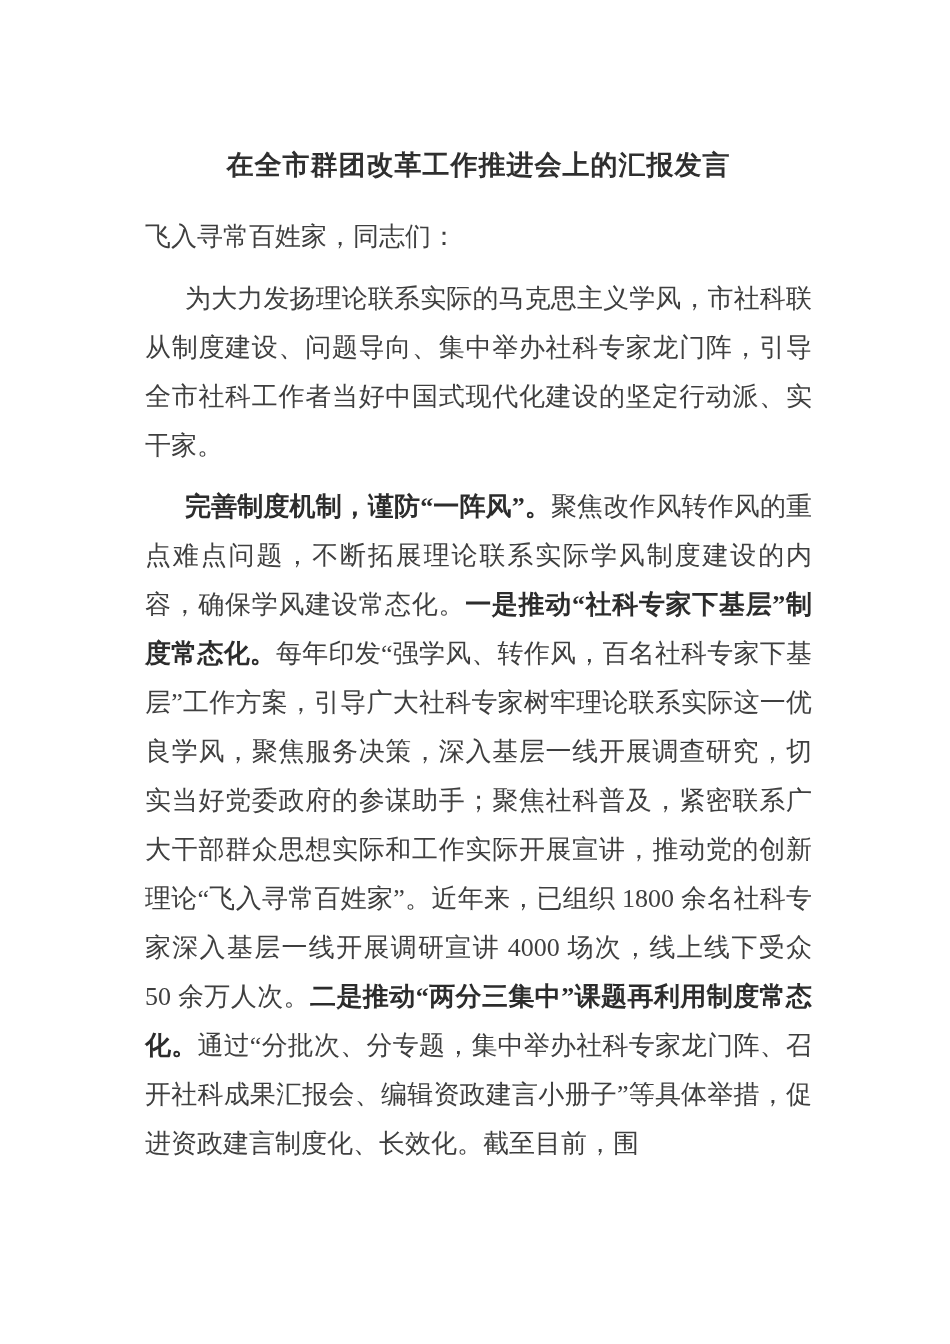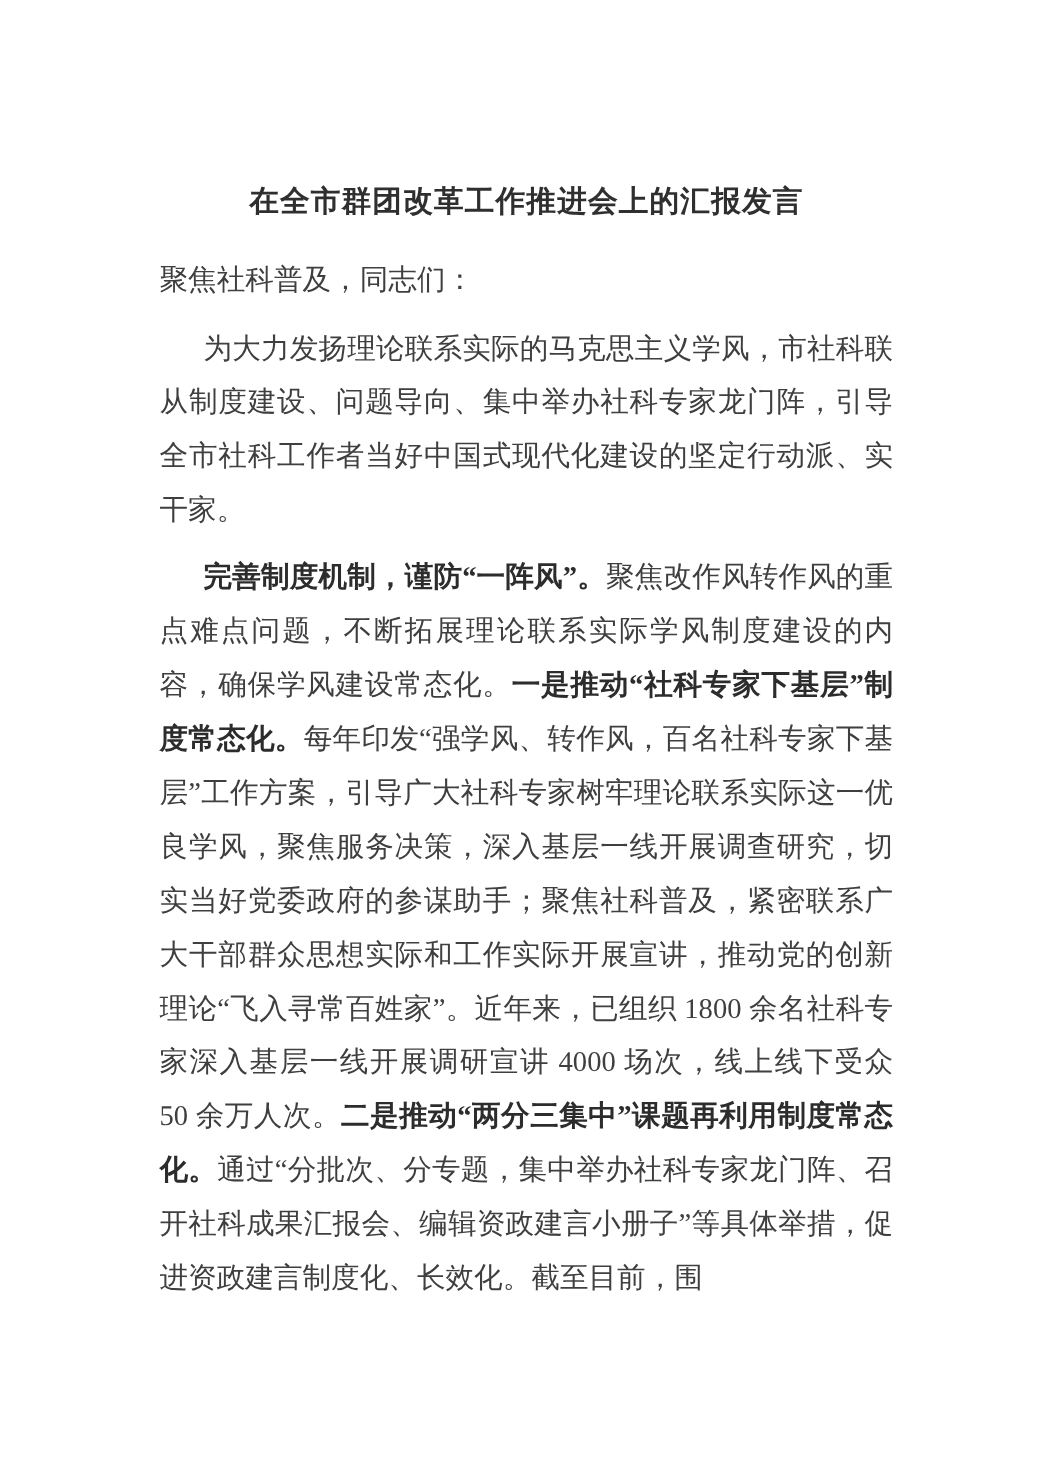--- a/index.html
+++ b/index.html
@@ -11,21 +11,21 @@
     position: relative;
     width: 950px;
     height: 1344px;
     background: #ffffff;
     overflow: hidden;
     font-family: "Liberation Serif", "DejaVu Serif", serif;
   }
   .content {
     position: absolute;
     left: 145px;
-    top: 164px;
+    top: 146px;
     width: 667px;
   }
   .doc-title {
     margin: 0 0 28px 0;
     font-size: 27px;
     line-height: 38px;
     font-weight: 700;
     text-align: center;
     color: #2f2f2f;
     letter-spacing: 1px;
@@ -52,19 +52,19 @@
     color: #2c2c2c;
     margin-top: 44px;
   }
 </style>
 </head>
 <body>
 
 <div class="page">
   <div class="content">
     <h1 class="doc-title">在全市群团改革工作推进会上的汇报发言</h1>
-    <p class="salutation">聚焦社科普及，同志们：</p>
+    <p class="salutation">飞入寻常百姓家，同志们：</p>
     <div id="body-paragraphs">
         <p class="para"><span class="run">为大力发扬理论联系实际的马克思主义学风，市社科联从制度建设、问题导向、集中举办社科专家龙门阵，引导全市社科工作者当好中国式现代化建设的坚定行动派、实干家。</span></p>
         <p class="para"><span class="run bold">完善制度机制，谨防“一阵风”。</span><span class="run">聚焦改作风转作风的重点难点问题，不断拓展理论联系实际学风制度建设的内容，确保学风建设常态化。</span><span class="run bold">一是推动“社科专家下基层”制度常态化。</span><span class="run">每年印发“强学风、转作风，百名社科专家下基层”工作方案，引导广大社科专家树牢理论联系实际这一优良学风，聚焦服务决策，深入基层一线开展调查研究，切实当好党委政府的参谋助手；聚焦社科普及，紧密联系广大干部群众思想实际和工作实际开展宣讲，推动党的创新理论“飞入寻常百姓家”。近年来，已组织 1800 余名社科专家深入基层一线开展调研宣讲 4000 场次，线上线下受众 50 余万人次。</span><span class="run bold">二是推动“两分三集中”课题再利用制度常态化。</span><span class="run">通过“分批次、分专题，集中举办社科专家龙门阵、召开社科成果汇报会、编辑资政建言小册子”等具体举措，促进资政建言制度化、长效化。截至目前，围</span></p>
       </div>
   </div>
 </div>
 
 </body></html>

